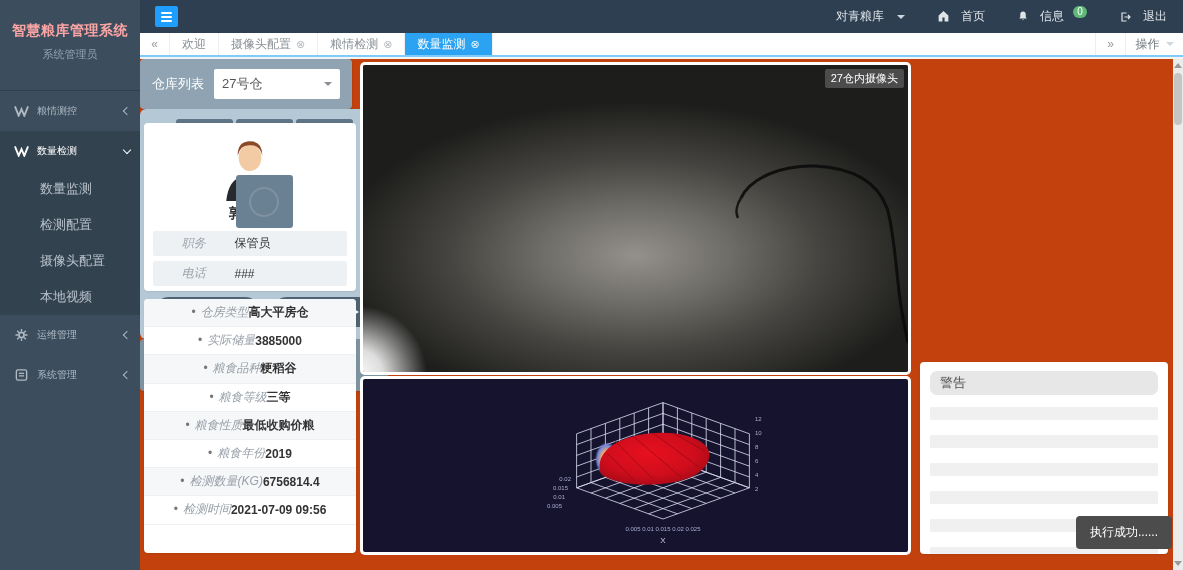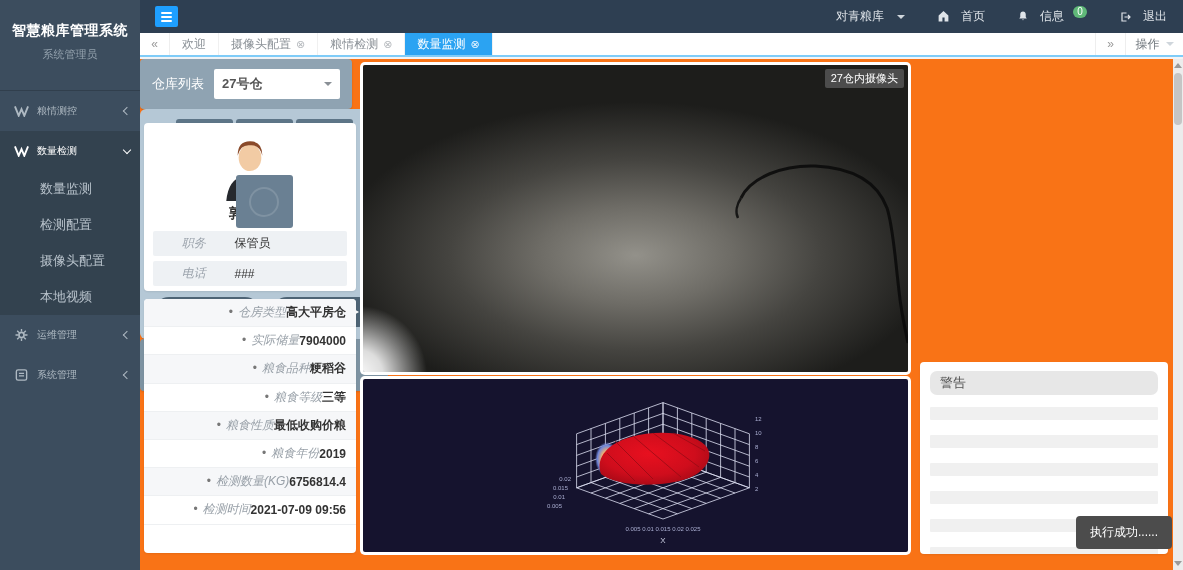--- a/index.html
+++ b/index.html
@@ -2,21 +2,21 @@
 <html><head>
 <meta charset="utf-8">
 <style>
   * { margin:0; padding:0; box-sizing:border-box; }
   html,body { width:1183px; height:570px; overflow:hidden; }
   body { font-family:"Liberation Sans","DejaVu Sans",sans-serif; background:#f3f4f6; position:relative; font-size:12px; }
 
   
   .sidebar { position:absolute; left:0; top:0; width:140px; height:570px; background:#3c4d5e; color:#aeb9c2; z-index:5; }
   .logo { padding:22px 6px 14px; text-align:center; }
-  .logo .t { color:#ffffff; font-size:14px; font-weight:bold; letter-spacing:.5px; }
+  .logo .t { color:#fca5a5; font-size:14px; font-weight:bold; letter-spacing:.5px; }
   .logo .s { color:#93a1ad; font-size:11px; margin-top:7px; }
   .menu { margin-top:14px; border-top:1px solid rgba(0,0,0,.18); }
   .side-item { height:40px; display:flex; align-items:center; padding:0 10px 0 14px; cursor:pointer; font-size:10px; color:#aeb9c2; }
   .side-item .mi { width:15px; height:12px; margin-right:8px; flex:none; }
   .side-item .lbl { flex:1; }
   .group-open { background:#33424f; }
   .group-open > .side-item { color:#ffffff; }
   .sub-item { height:36px; line-height:36px; padding-left:40px; font-size:13px; color:#b8c2cb; cursor:pointer; }
   .chev { display:inline-block; width:6px; height:6px; border-left:1.5px solid currentColor; border-bottom:1.5px solid currentColor; }
   .chev.left { transform:rotate(45deg); }
@@ -37,38 +37,38 @@
   .tab-nav { width:30px; display:flex; align-items:center; justify-content:center; border-right:1px solid #eee; color:#999; cursor:pointer; }
   .tab { display:flex; align-items:center; gap:5px; padding:0 12px; border-right:1px solid #f0f0f0; cursor:pointer; white-space:nowrap; }
   .tab .x { font-size:11px; color:#b5b9bd; }
   .tab.active { background:#2ba3f2; color:#fff; }
   .tab.active .x { color:#eaf6ff; }
   .tab-spacer { flex:1; }
   .tab-more { width:30px; display:flex; align-items:center; justify-content:center; border-left:1px solid #eee; color:#999; cursor:pointer; }
   .tab-ops { width:58px; display:flex; align-items:center; justify-content:center; gap:4px; border-left:1px solid #eee; color:#6f767c; cursor:pointer; }
 
   
-  .content { position:absolute; left:140px; top:59px; right:0; bottom:0; background:#f97316; }
+  .content { position:absolute; left:140px; top:59px; right:0; bottom:0; background:#c2410c; }
   .card { position:absolute; background:#fff; border-radius:4px; box-shadow:0 1px 2px rgba(0,0,0,.08); }
 
   
   .wh-card { left:4px; top:6px; width:212px; height:50px; background:#8fa3b2; border-radius:4px; display:flex; align-items:center; padding:0 12px; box-shadow:0 1px 2px rgba(0,0,0,.15); }
   .wh-card .wl { color:#fff; font-size:13px; margin-right:10px; white-space:nowrap; }
-  .wh-select { flex:1; height:30px; background:#fff; border-radius:2px; display:flex; align-items:center; padding:0 8px; color:#555; font-size:13px; cursor:pointer;font-weight:bold; }
+  .wh-select { flex:1; height:30px; background:#fff; border-radius:2px; display:flex; align-items:center; padding:0 8px; color:#555; font-size:13px; cursor:pointer; }
   .wh-select .caret { margin-left:auto; border-top-color:#8a9096; }
 
   .keeper { left:4px; top:64px; width:212px; height:168px; }
   .avatar { width:66px; height:66px; margin:12px auto 4px; display:block; }
   .kname { text-align:center; font-size:14px; font-weight:bold; color:#333; margin-bottom:8px; }
   .krow { background:#eef1f4; border-radius:2px; margin:5px 9px; height:25px; display:flex; align-items:center; font-size:12px; }
   .krow .kl { width:42%; text-align:center; font-style:italic; color:#9aa2ab; }
   .krow .kv { color:#333; }
 
   .info { left:4px; top:240px; width:212px; height:254px; overflow:hidden; }
-  .irow { height:28.2px; display:flex; align-items:center; justify-content:flex-end; padding:0 10px; border-bottom:1px solid #eef0f2; }
+  .irow { height:28.2px; display:flex; align-items:center; justify-content:center; padding:0 10px; border-bottom:1px solid #eef0f2; }
   .irow:nth-child(odd) { background:#f6f7f9; }
   .irow .il { font-style:italic; color:#98a0a8; font-size:12px; white-space:nowrap; }
   .irow .il .b { font-style:normal; color:#777; margin-right:5px; }
   .irow .iv { color:#333; font-weight:600; font-size:12px; }
 
   
   .video { left:223px; top:6px; width:545px; height:307px; border-radius:2px; overflow:hidden; background:
       radial-gradient(circle at -1% 101%, rgba(255,255,255,.98) 0%, rgba(255,255,255,.85) 4%, rgba(255,255,255,0) 11%),
       radial-gradient(ellipse 55% 50% at 50% 62%, #93918a 0%, #6e6c66 32%, #454440 62%, #1d1d1b 100%);
     box-shadow:0 0 0 3px #fff, 0 1px 3px rgba(0,0,0,.15); }
@@ -247,21 +247,21 @@
     </div>
   </div>
 
   <div class="card info">
     <div class="irow">
         <span class="il"><span class="b">•</span><span>仓房类型</span></span>
         <span class="iv">高大平房仓</span>
       </div>
     <div class="irow">
         <span class="il"><span class="b">•</span><span>实际储量</span></span>
-        <span class="iv">7904000</span>
+        <span class="iv">3885000</span>
       </div>
     <div class="irow">
         <span class="il"><span class="b">•</span><span>粮食品种</span></span>
         <span class="iv">粳稻谷</span>
       </div>
     <div class="irow">
         <span class="il"><span class="b">•</span><span>粮食等级</span></span>
         <span class="iv">三等</span>
       </div>
     <div class="irow">

